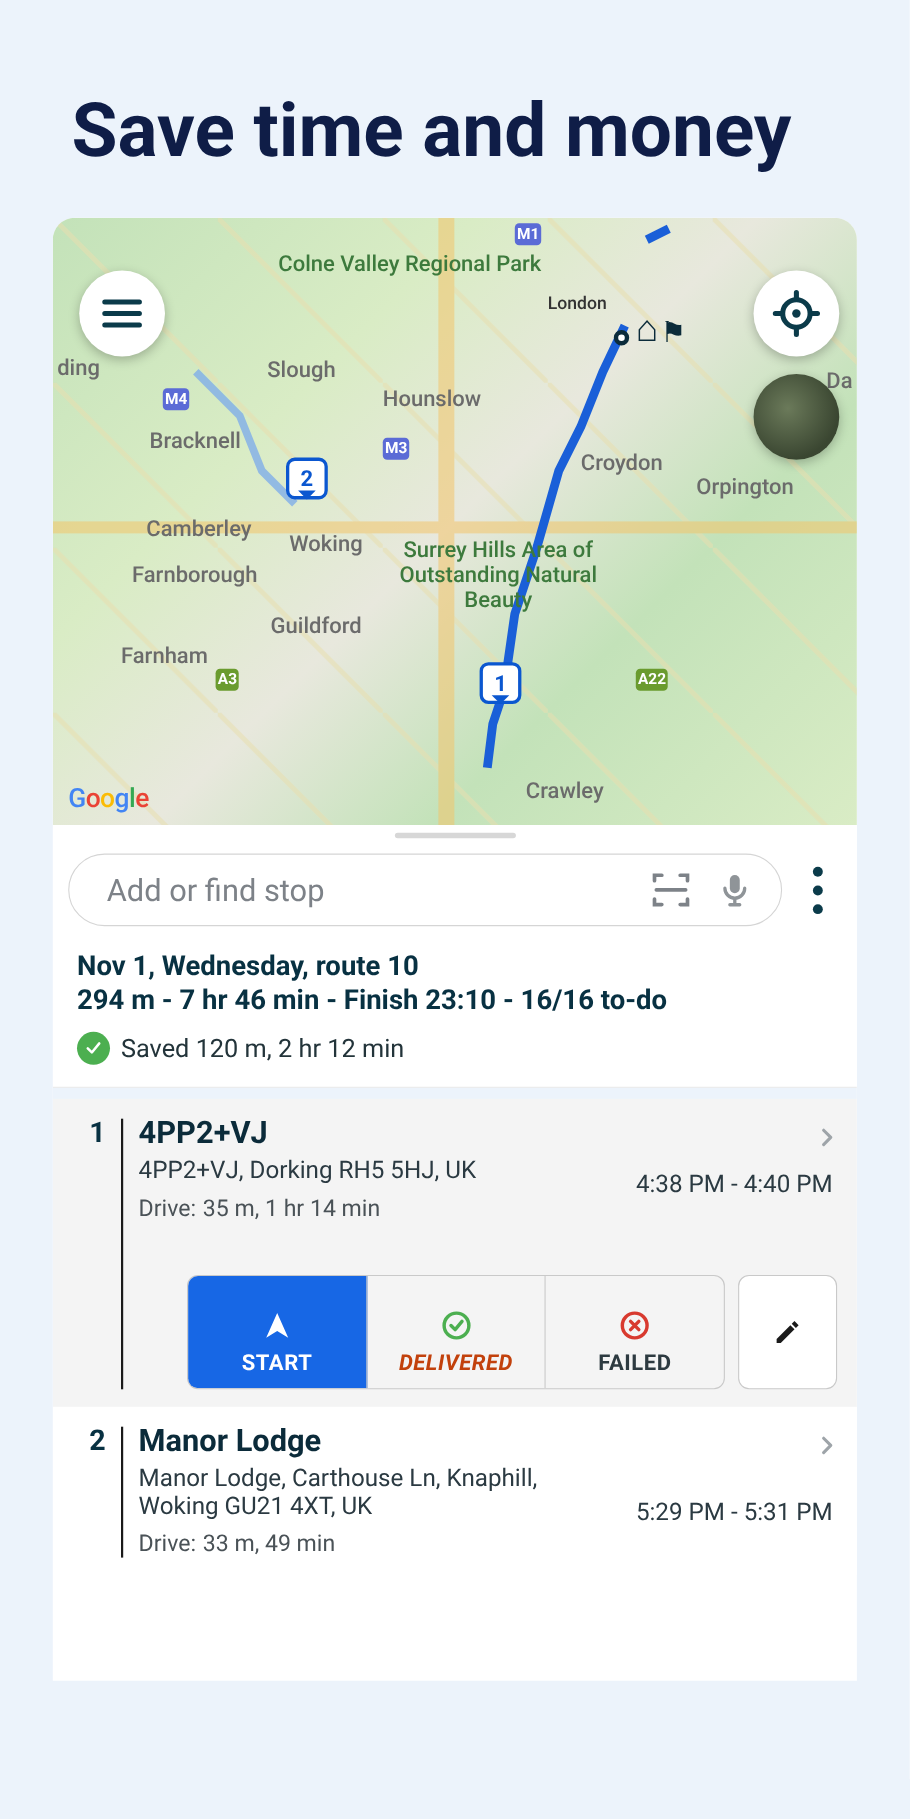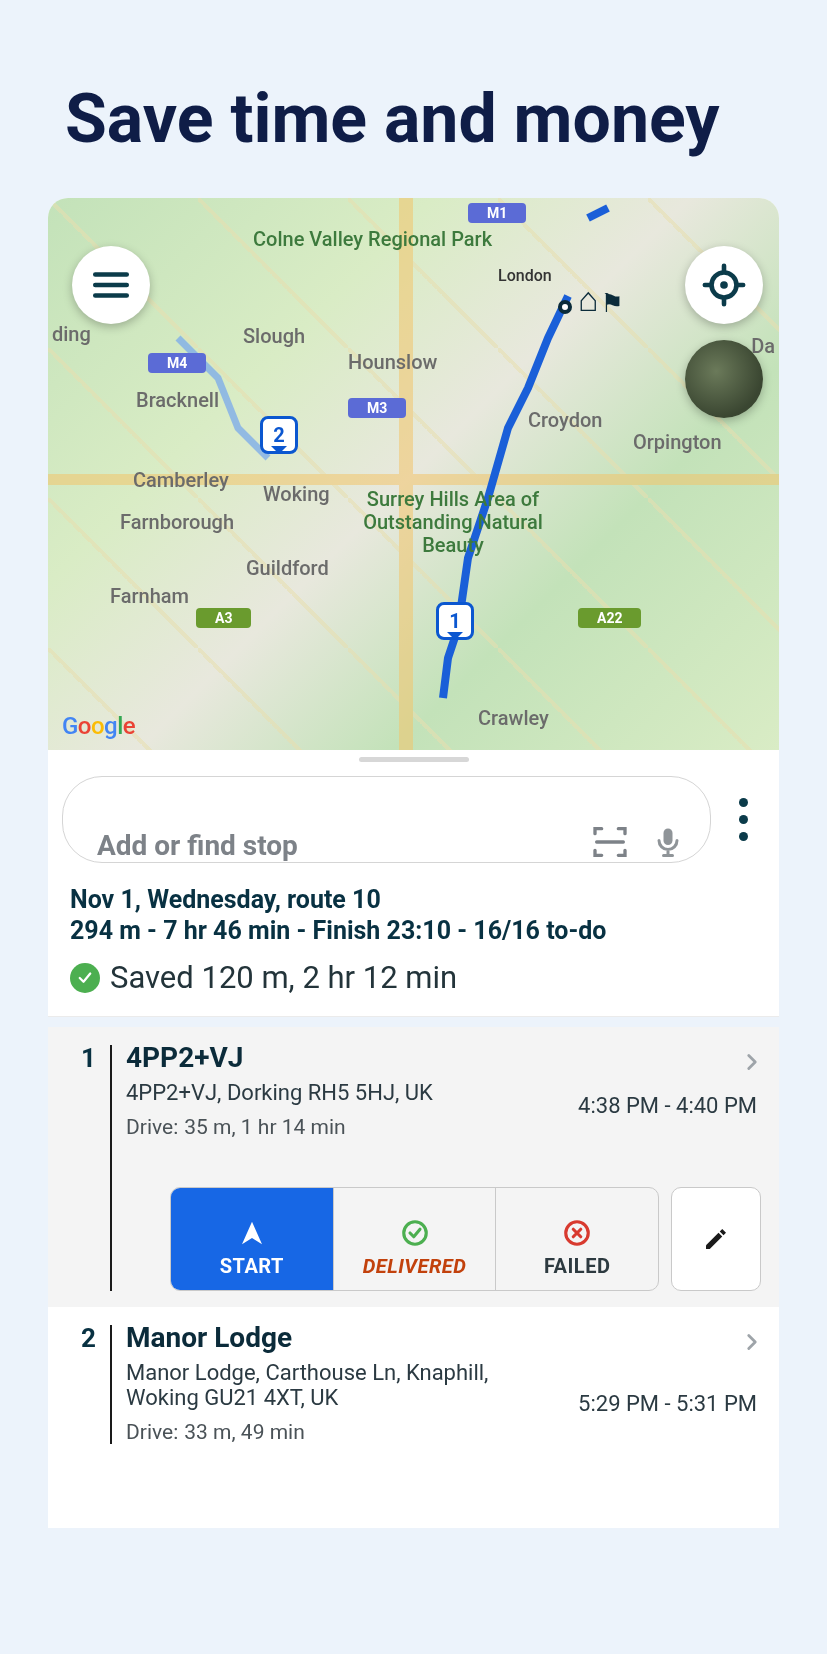--- a/index.html
+++ b/index.html
@@ -87,21 +87,21 @@
     content:"";
     position:absolute; bottom:-11px; left:50%;
     transform:translateX(-50%);
     border:8px solid transparent;
     border-top-color:#0b57d0;
   }
   .road-badge {
     position:absolute;
     background:#5b6bd6; color:#fff;
     font-weight:700; font-size:14px;
-    padding:2px 19px; border-radius:4px;
+    padding:2px 2px; border-radius:4px;
   }
   .road-badge.green { background:#6a9b2e; }
   .google-logo {
     position:absolute; bottom:10px; left:14px;
     font-size:24px; font-weight:500; letter-spacing:-0.5px;
   }
   .google-logo span:nth-child(1){color:#4285F4;}
   .google-logo span:nth-child(2){color:#EA4335;}
   .google-logo span:nth-child(3){color:#FBBC05;}
   .google-logo span:nth-child(4){color:#4285F4;}
@@ -130,28 +130,27 @@
 
   .search-row {
     display: flex;
     align-items: center;
     padding: 8px 14px 18px 14px;
     gap: 10px;
     background:#fff;
   }
   .search-box {
     flex: 1;
-    height: 87px;
+    height: 66px;
     border: 1.5px solid #d5d5d5;
     border-radius: 40px;
     display: flex;
-    align-items: flex-end;
+    align-items: center;
     padding: 0 22px 0 34px;
     gap: 18px;
-    font-weight: bold;
   }
   .search-placeholder {
     flex: 1;
     font-size: 28px;
     color: #7d8288;
   }
   .search-icon { width: 40px; height: 40px; color:#777; display:flex;align-items:center;justify-content:center; cursor:pointer;}
   .menu-dots { width:44px; display:flex; flex-direction:column; gap:8px; align-items:center; justify-content:center; cursor:pointer; padding:10px;}
   .menu-dots span { width:9px;height:9px;background:#0b3b4a;border-radius:50%; }
 
@@ -167,21 +166,21 @@
     font-size: 25px; font-weight: 700; color: #083142;
     margin-top: 2px;
   }
   .saved-row {
     display:flex; align-items:center; gap:10px; margin-top:14px;
   }
   .saved-check {
     width:30px;height:30px;border-radius:50%;background:#4caf50;
     display:flex;align-items:center;justify-content:center;color:#fff;
   }
-  .saved-text { font-size:31px; color:#23343a;text-align:right; }
+  .saved-text { font-size:23px; color:#23343a;text-align:right; }
 
   .spacer { height:10px; background:#ecf3fb; }
 
   .stop {
     background:#fff;
     padding: 14px 18px 16px 18px;
     position: relative;
     cursor:pointer;
   }
   .stop.first { background:#f4f4f4; }

